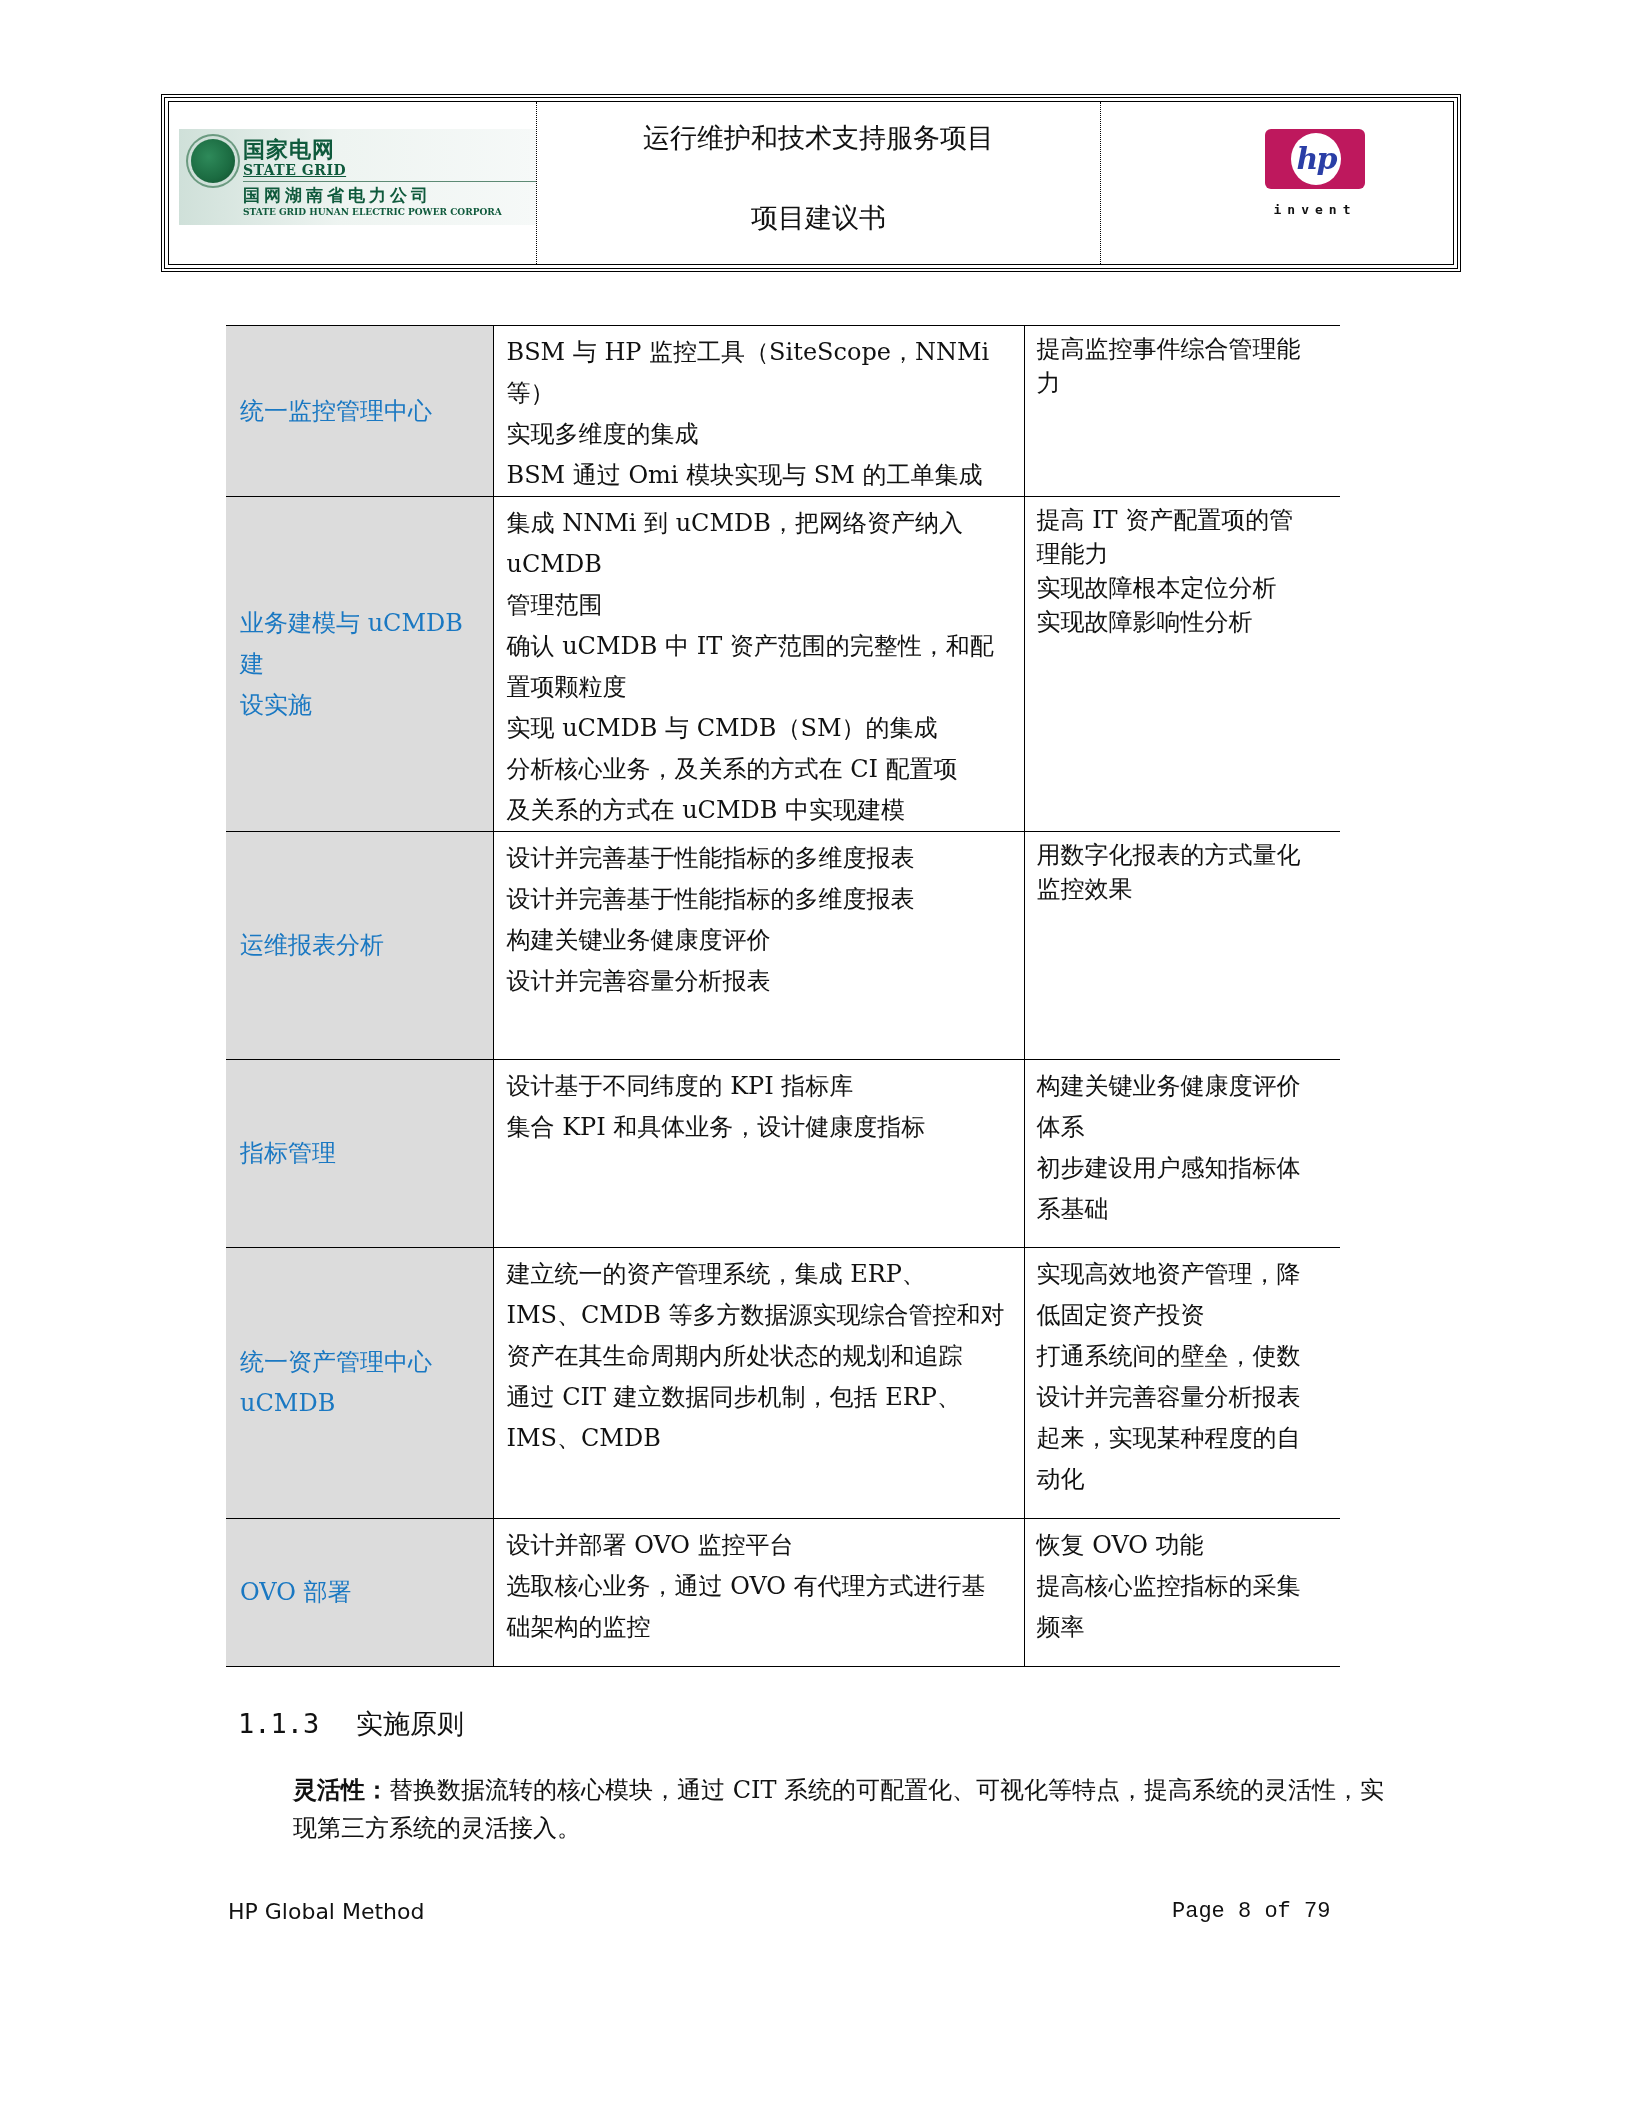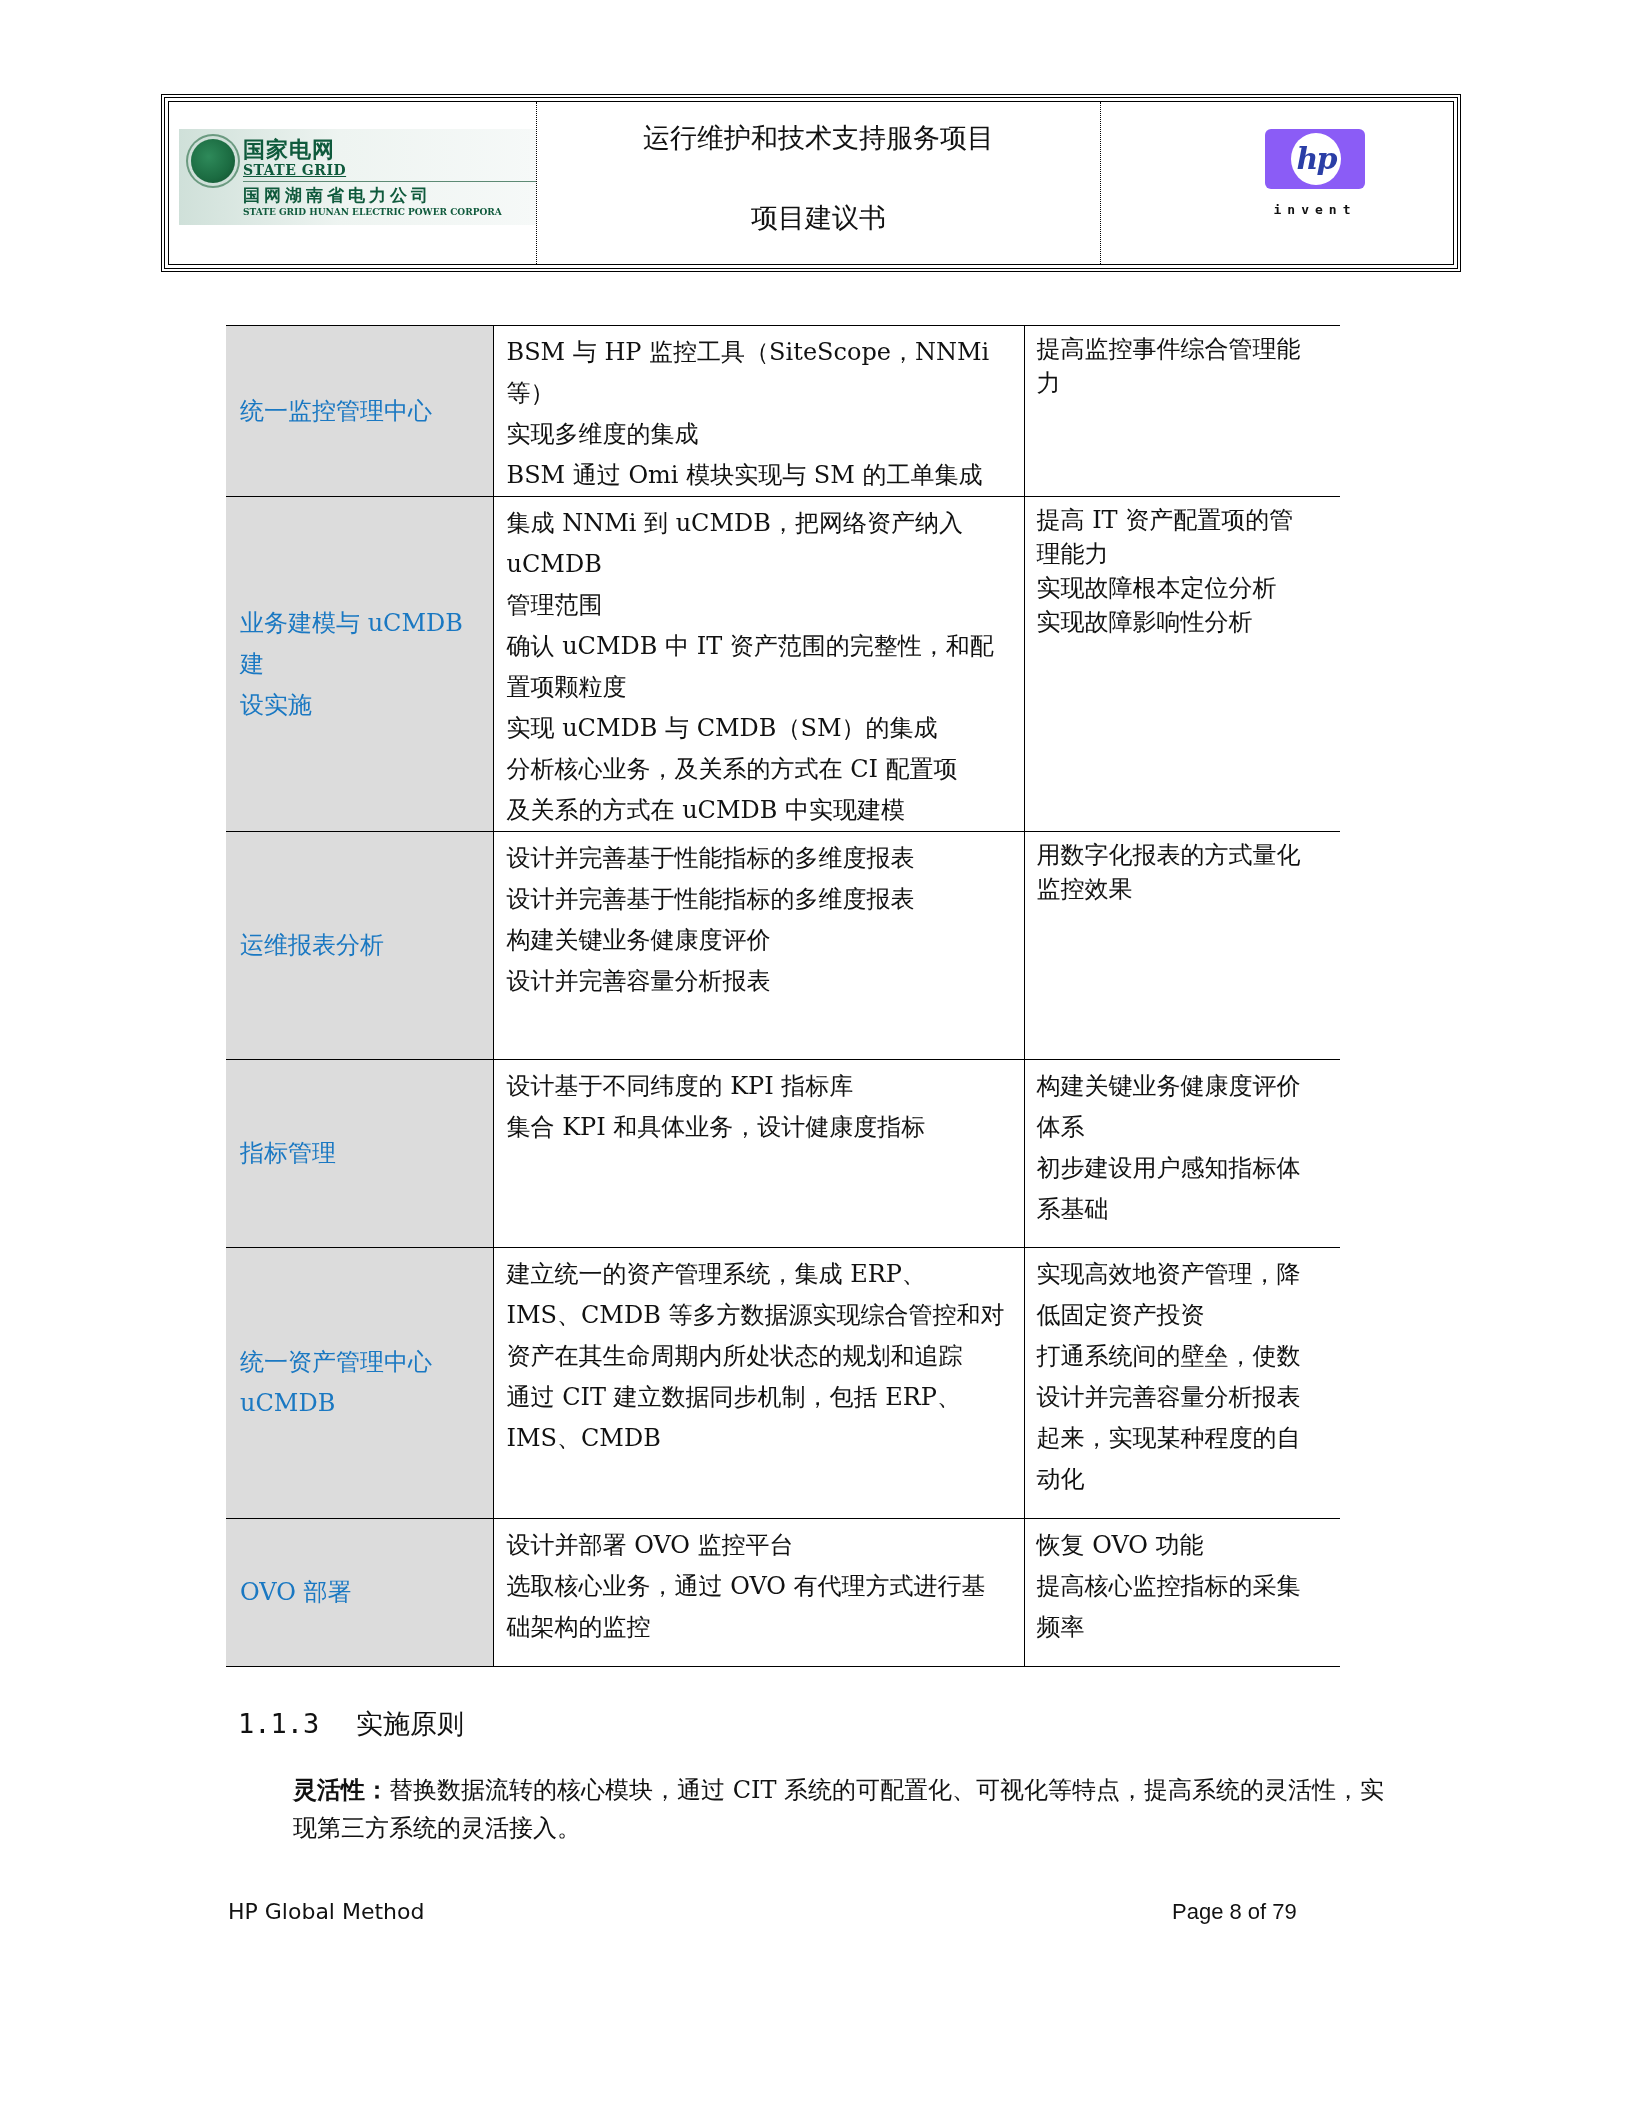--- a/index.html
+++ b/index.html
@@ -25,21 +25,21 @@
            color: #0f5a3c; font-size: 14px; letter-spacing: 0.5px; text-decoration: underline; }
   .sg-line { position: absolute; left: 64px; right: 0; top: 52px; border-top: 1px solid #5d8a74; }
   .sg-cn2 { position: absolute; left: 64px; top: 55px; font-family: "DejaVu Sans", sans-serif; font-weight: bold;
             color: #0f5a3c; font-size: 17px; letter-spacing: 4px; }
   .sg-en2 { position: absolute; left: 64px; top: 78px; font-family: "DejaVu Serif", serif; font-weight: bold;
             color: #0f5a3c; font-size: 9px; white-space: nowrap; overflow: hidden; right: 0; }
 
   .t1 { position: absolute; left: 0; right: 0; top: 18px; font-size: 27px; }
   .t2 { position: absolute; left: 0; right: 0; top: 98px; font-size: 27px; }
 
-  .hp-box { position: absolute; left: 164px; top: 27px; width: 100px; height: 60px; background: #8b5cf6;
+  .hp-box { position: absolute; left: 164px; top: 27px; width: 100px; height: 60px; background: #be185d;
             border-radius: 6px; }
   .hp-circle { position: absolute; left: 26px; top: 4px; width: 50px; height: 52px; border-radius: 50%;
                background: #ffffff; }
   .hp-text { position: absolute; left: 0; right: 0; top: 8px; text-align: center; color: #2a3ea6;
              font-family: "DejaVu Serif", serif; font-style: italic; font-weight: bold; font-size: 30px;
              letter-spacing: -2px; }
   .hp-invent { position: absolute; left: 164px; top: 100px; width: 100px; text-align: center;
                font-family: "DejaVu Sans Mono", monospace; font-size: 13px; letter-spacing: 6px; font-weight: bold; }
 
   
@@ -55,21 +55,21 @@
 
   
   .sec { position: absolute; left: 238px; top: 1706px; font-size: 27px; }
   .sec .num { font-family: "DejaVu Sans Mono", monospace; margin-right: 28px; }
   .sec .ttl { font-family: "DejaVu Sans", sans-serif; }
   .para { position: absolute; left: 293px; top: 1771px; width: 1100px; font-size: 24px; line-height: 38px; }
   .para b { font-family: "DejaVu Sans", sans-serif; font-weight: bold; }
 
   
   .foot-l { position: absolute; left: 228px; top: 1899px; font-family: "DejaVu Sans", sans-serif; font-size: 22px; }
-  .foot-r { position: absolute; left: 1172px; top: 1899px; font-family: Liberation Sans, sans-serif; font-size: 22px; text-align: right; }
+  .foot-r { position: absolute; left: 1172px; top: 1899px; font-family: Liberation Mono, monospace; font-size: 22px; text-align: right; }
 </style>
 </head>
 <body>
 
 <div class="hdr">
   <div class="hdr-inner">
     <div class="hdr-logo">
       <div class="sg-band">
         <div class="sg-globe"></div>
         <div class="sg-cn">国家电网</div>

